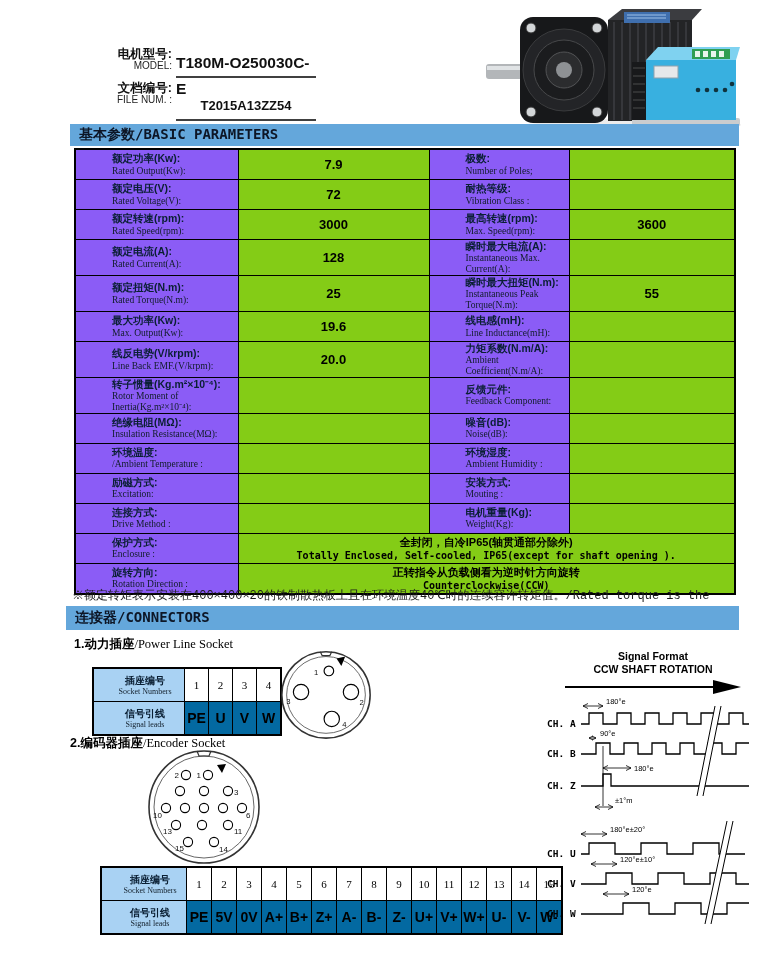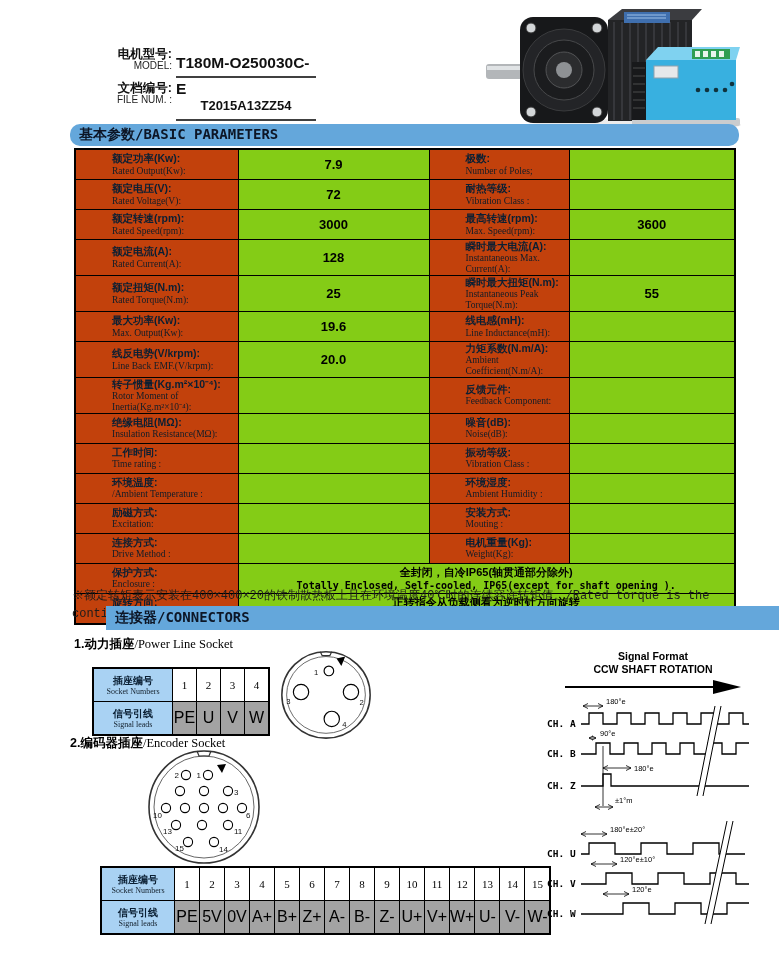--- a/index.html
+++ b/index.html
@@ -12,28 +12,28 @@
   .hen{font-family:Liberation Sans, sans-serif;font-size:10px;color:#222;}
   .hval{position:absolute;border-bottom:2px solid #404040;height:26px;line-height:26px;
         font-weight:bold;color:#111;}
   #model-value{left:176px;top:50px;width:140px;font-size:15.5px;}
   #file-value{left:176px;top:84px;width:140px;font-size:13px;text-align:center;margin-top:9px;}
 
   
   .bar{position:absolute;background:#64a7db;color:#0d1626;font-weight:bold;
        font-family:"DejaVu Sans Mono","Liberation Sans",monospace;font-size:14px;
        padding-left:9px;display:flex;align-items:center;}
-  #bar-basic{left:70px;top:124px;width:660px;height:22px;border-radius:10px;}
-  #bar-conn{left:66px;top:606px;width:664px;height:24px;margin-left:40px;}
+  #bar-basic{left:70px;top:124px;width:660px;height:22px;}
+  #bar-conn{left:66px;top:606px;width:664px;height:24px;}
 
   
   #params-table{position:absolute;left:74px;top:148px;border-collapse:collapse;
                 table-layout:fixed;border:2px solid #000;}
   #params-table td{border:1px solid #000;height:29px;padding:0 4px;overflow:hidden;vertical-align:middle;}
-  #params-table td.lbl{background:#c2410c;padding-left:36px;}
+  #params-table td.lbl{background:#8b5cf6;padding-left:36px;}
   #params-table .zh{font-weight:bold;font-size:10.5px;color:#0a1f33;line-height:1.25;}
   #params-table .en{font-family:"Liberation Serif",serif;font-size:9.5px;color:#101c28;line-height:1.15;}
   #params-table td.val{text-align:center;font-size:13px;font-weight:600;color:#000;background:#84cc16;}
   #params-table .szh{font-weight:bold;font-size:11px;text-align:center;line-height:1.3;}
   #params-table .sen{font-family:"DejaVu Sans Mono",monospace;font-size:10px;text-align:center;line-height:1.2;}
   .w1{width:163px;} .w2{width:191px;} .w3{width:140px;} .w4{width:166px;}
 
   
   #footnote{position:absolute;left:72px;top:587px;width:672px;font-size:12px;
             color:#1c1c1c;font-family:Liberation Mono, monospace;}
@@ -41,25 +41,25 @@
   
   .sock-title{position:absolute;font-size:12.5px;color:#000;}
   .sock-title .tzh{font-weight:bold;}
   .sock-title .ten{font-family:"Liberation Serif",serif;}
   #power-title{left:74px;top:636px;}
   #encoder-title{left:70px;top:735px;}
 
   
   .socket-table{position:absolute;border-collapse:collapse;table-layout:fixed;border:2px solid #000;}
   .socket-table td{border:1px solid #000;height:32px;text-align:center;vertical-align:middle;padding:0;}
-  .socket-table td.slbl{background:#a9d2f3;width:78px;}
+  .socket-table td.slbl{background:#a9d2f3;width:78px;padding-left:12px;}
   .socket-table .szh2{font-weight:bold;font-size:10px;color:#0a1f33;line-height:1.2;}
   .socket-table .sen2{font-family:"Liberation Serif",serif;font-size:8px;color:#13202c;}
   .socket-table td.snum{font-family:"Liberation Serif",serif;font-size:11px;width:23px;background:#fff;}
-  .socket-table td.slead{font-weight:normal;font-size:16px;width:23px;background:#a3a3a3;}
+  .socket-table td.slead{font-weight:bold;font-size:14px;width:23px;background:#0369a1;}
   #power-table{left:92px;top:667px;}
   #encoder-table{left:100px;top:866px;}
   #encoder-table td.slbl{width:72px;}
   #encoder-table td.snum,#encoder-table td.slead{width:24px;}
 
   
   #motor-photo{position:absolute;left:486px;top:4px;}
   #power-conn{position:absolute;left:278px;top:645px;}
   #encoder-conn{position:absolute;left:124px;top:746px;}
   #signal-diagram{position:absolute;left:545px;top:646px;}
@@ -261,32 +261,20 @@
         </tr>
         <tr>
           <td class="lbl">
             <div class="zh">绝缘电阻(MΩ):</div>
             <div class="en">Insulation Resistance(MΩ):</div>
           </td>
           <td class="val"></td>
           <td class="lbl">
             <div class="zh">噪音(dB):</div>
             <div class="en">Noise(dB):</div>
-          </td>
-          <td class="val"></td>
-        </tr>
-        <tr>
-          <td class="lbl">
-            <div class="zh">工作时间:</div>
-            <div class="en">Time rating :</div>
-          </td>
-          <td class="val"></td>
-          <td class="lbl">
-            <div class="zh">振动等级:</div>
-            <div class="en">Vibration Class :</div>
           </td>
           <td class="val"></td>
         </tr>
         <tr>
           <td class="lbl">
             <div class="zh">环境温度:</div>
             <div class="en">/Ambient Temperature :</div>
           </td>
           <td class="val"></td>
           <td class="lbl">

